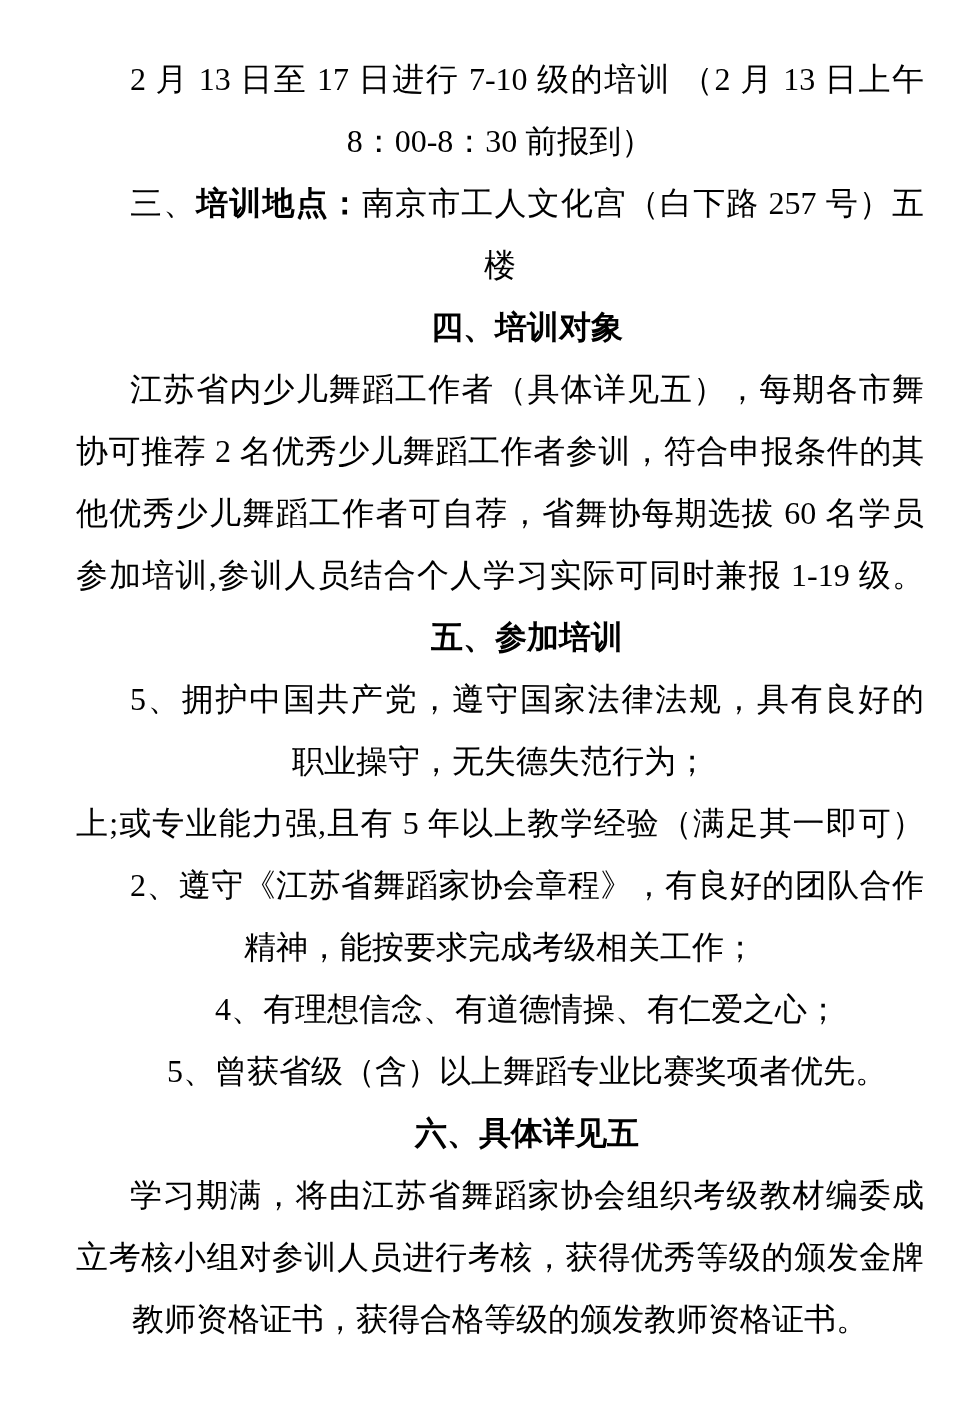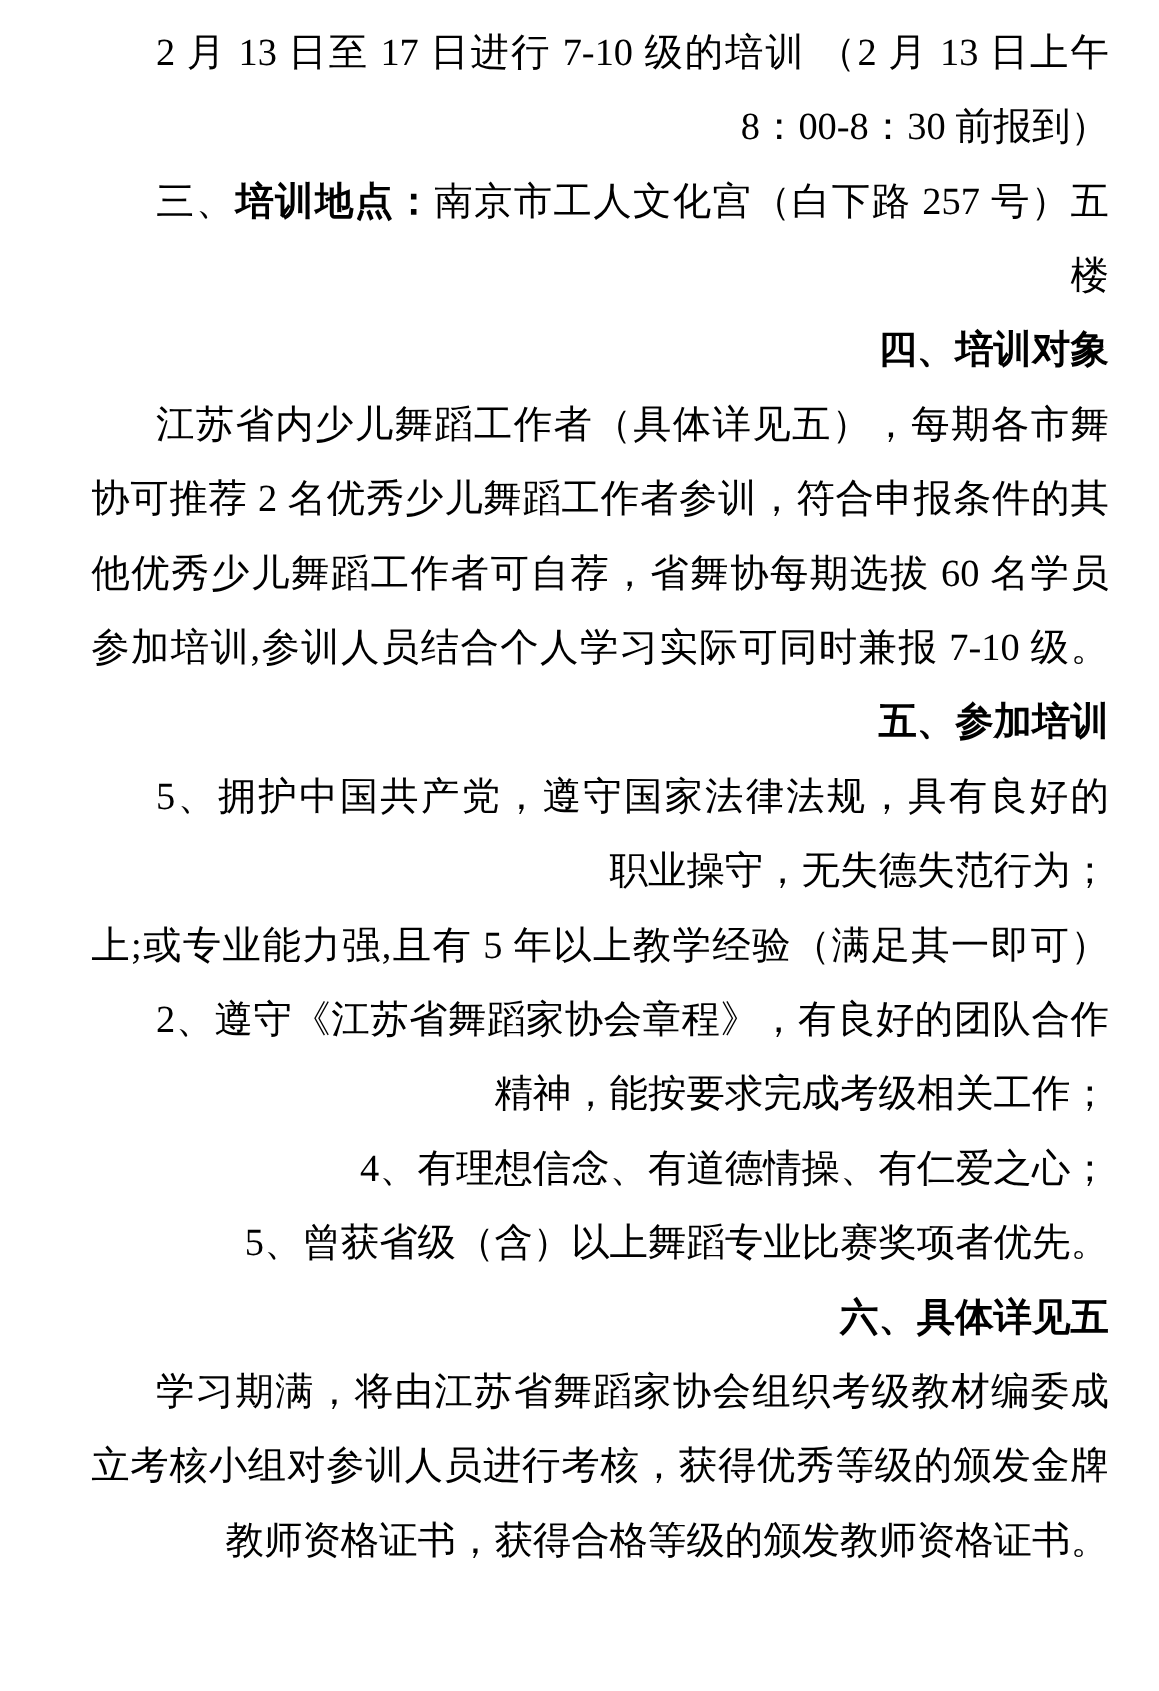--- a/index.html
+++ b/index.html
@@ -10,28 +10,29 @@
   body {
     width: 966px;
     height: 1409px;
     overflow: hidden;
     color: #000000;
     font-family: "Liberation Serif", "DejaVu Serif", serif;
   }
   .doc {
     padding: 12px 42px 0 76px;
     width: 848px;
+    margin-top: 36px;
   }
   .line {
     font-size: 32px;
     line-height: 62px;
     height: 62px;
     overflow: hidden;
     white-space: normal;
-    text-align: right;
+    text-align: center;
   }
   .ind { text-indent: 54px; }
   .j {
     text-align: justify;
     text-align-last: justify;
   }
   .b { font-weight: bold; }
 </style>
 </head>
 <body>
@@ -47,21 +48,21 @@
   <div class="line"><span>楼</span></div>
 
   <div class="line ind"><span class="b">四、培训对象</span></div>
 
   <div class="line ind j"><span>江苏省内少儿舞蹈工作者（具体详见五），每期各市舞</span></div>
 
   <div class="line j"><span>协可推荐 2 名优秀少儿舞蹈工作者参训，符合申报条件的其</span></div>
 
   <div class="line j"><span>他优秀少儿舞蹈工作者可自荐，省舞协每期选拔 60 名学员</span></div>
 
-  <div class="line j"><span>参加培训,参训人员结合个人学习实际可同时兼报 7-10 级。</span></div>
+  <div class="line j"><span>参加培训,参训人员结合个人学习实际可同时兼报 1-19 级。</span></div>
 
   <div class="line ind"><span class="b">五、参加培训</span></div>
 
   <div class="line ind j"><span>5、拥护中国共产党，遵守国家法律法规，具有良好的</span></div>
 
   <div class="line"><span>职业操守，无失德失范行为；</span></div>
 
 
   <div class="line j"><span>上;或专业能力强,且有 5 年以上教学经验（满足其一即可）</span></div>
 

